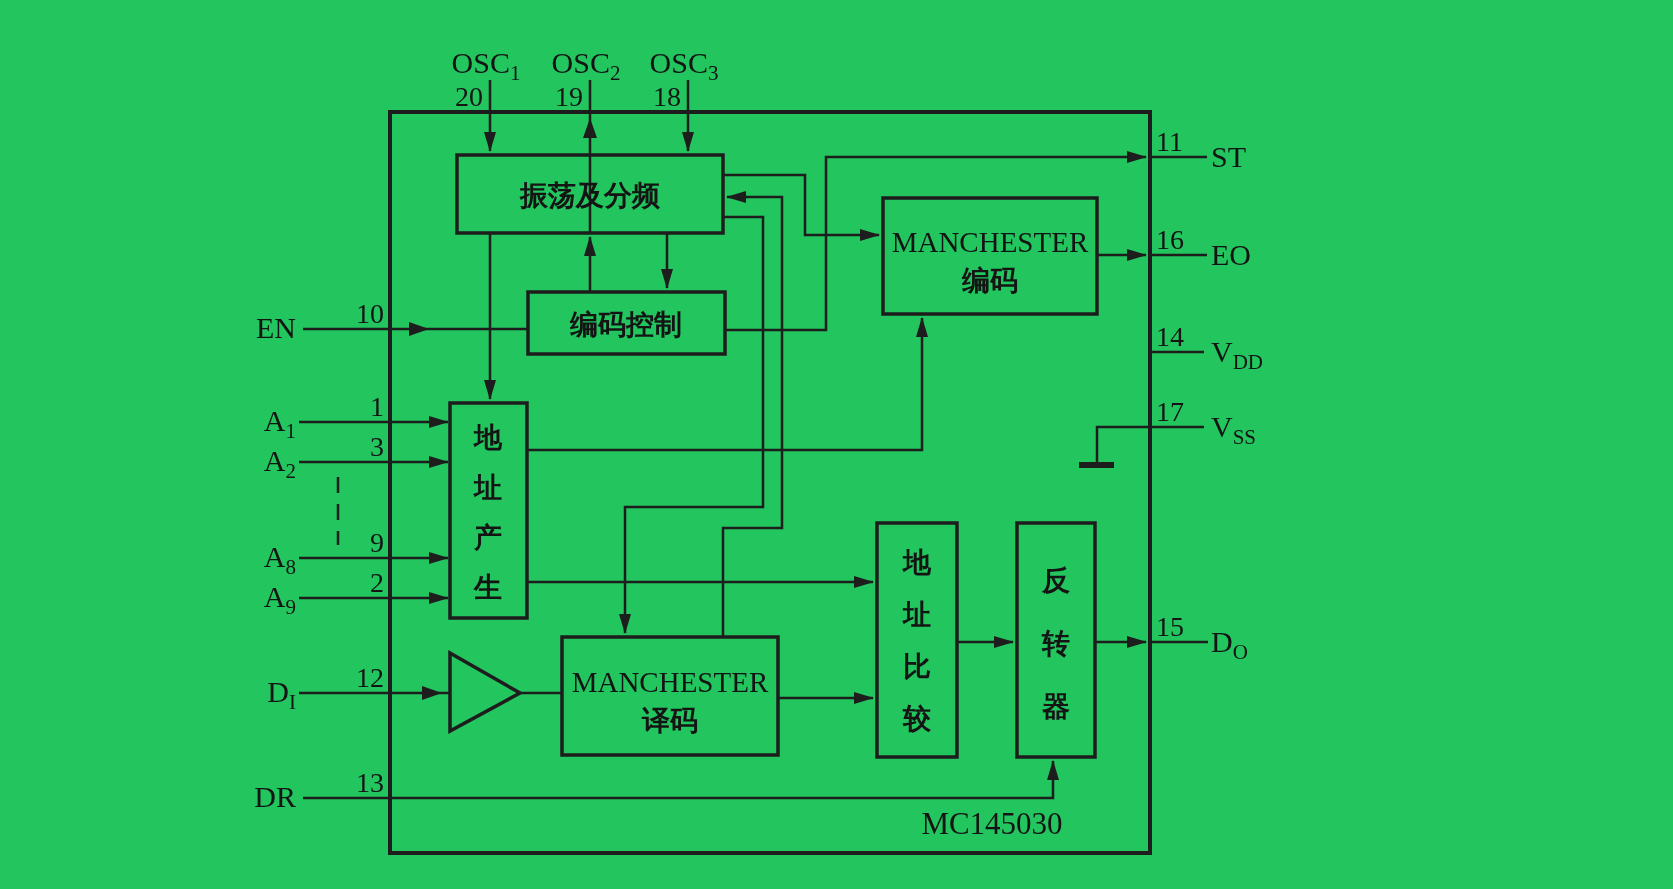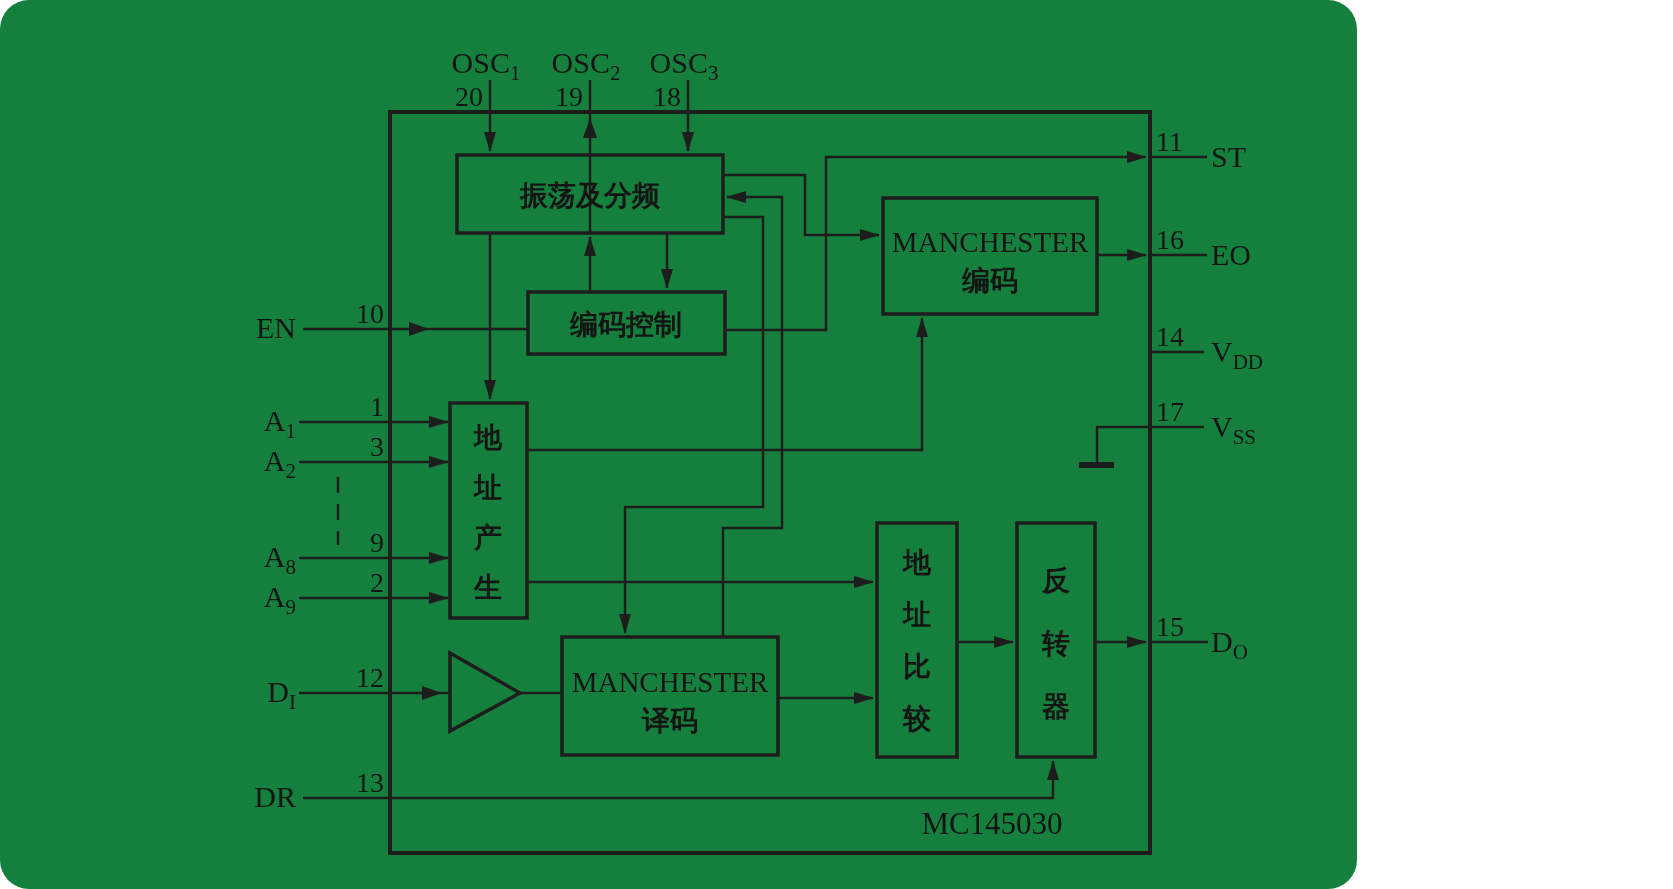--- a/index.html
+++ b/index.html
@@ -1,16 +1,16 @@
 <!DOCTYPE html>
 <html><head>
 <meta charset="utf-8">
 <style>
   html,body{margin:0;padding:0;background:#ffffff;}
-  .stage{position:relative;width:1357px;height:889px;background:#15803d;overflow:hidden;border-radius:29px;}
+  .stage{position:relative;width:1673px;height:889px;background:#22c55e;overflow:hidden;}
   svg{display:block;}
   .wire{fill:none;stroke:#1d1d1d;stroke-width:2.5;}
   .wire-dash{fill:none;stroke:#1d1d1d;stroke-width:2.5;stroke-dasharray:16 11;}
   .blk{fill:none;stroke:#1d1d1d;stroke-width:3.5;}
   .outer{fill:none;stroke:#1d1d1d;stroke-width:4;}
   .arrowfill{fill:#1d1d1d;stroke:none;}
   .gnd{stroke:#1d1d1d;stroke-width:6;}
   text{fill:#141414;}
   .lat{font-family:"Liberation Serif","DejaVu Serif",serif;font-size:30px;}
   .num{font-family:"Liberation Serif","DejaVu Serif",serif;font-size:28px;}

